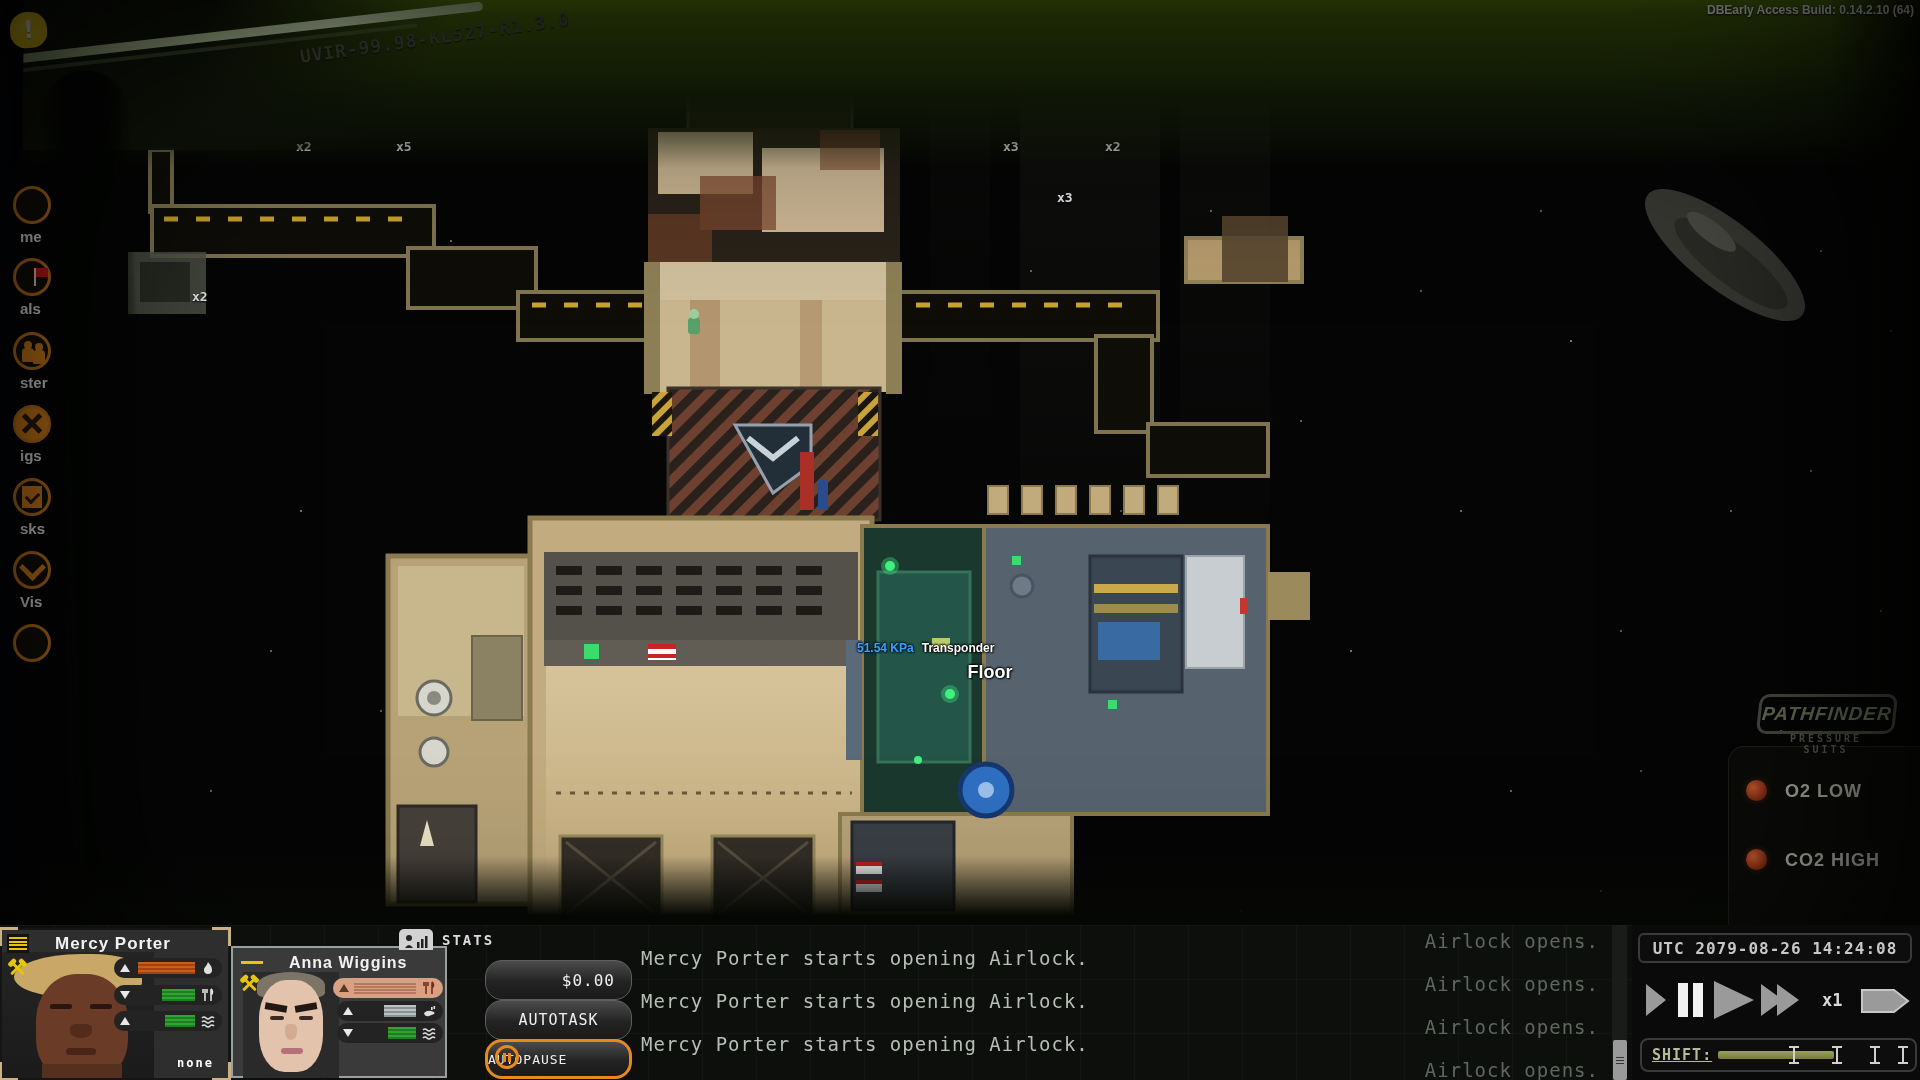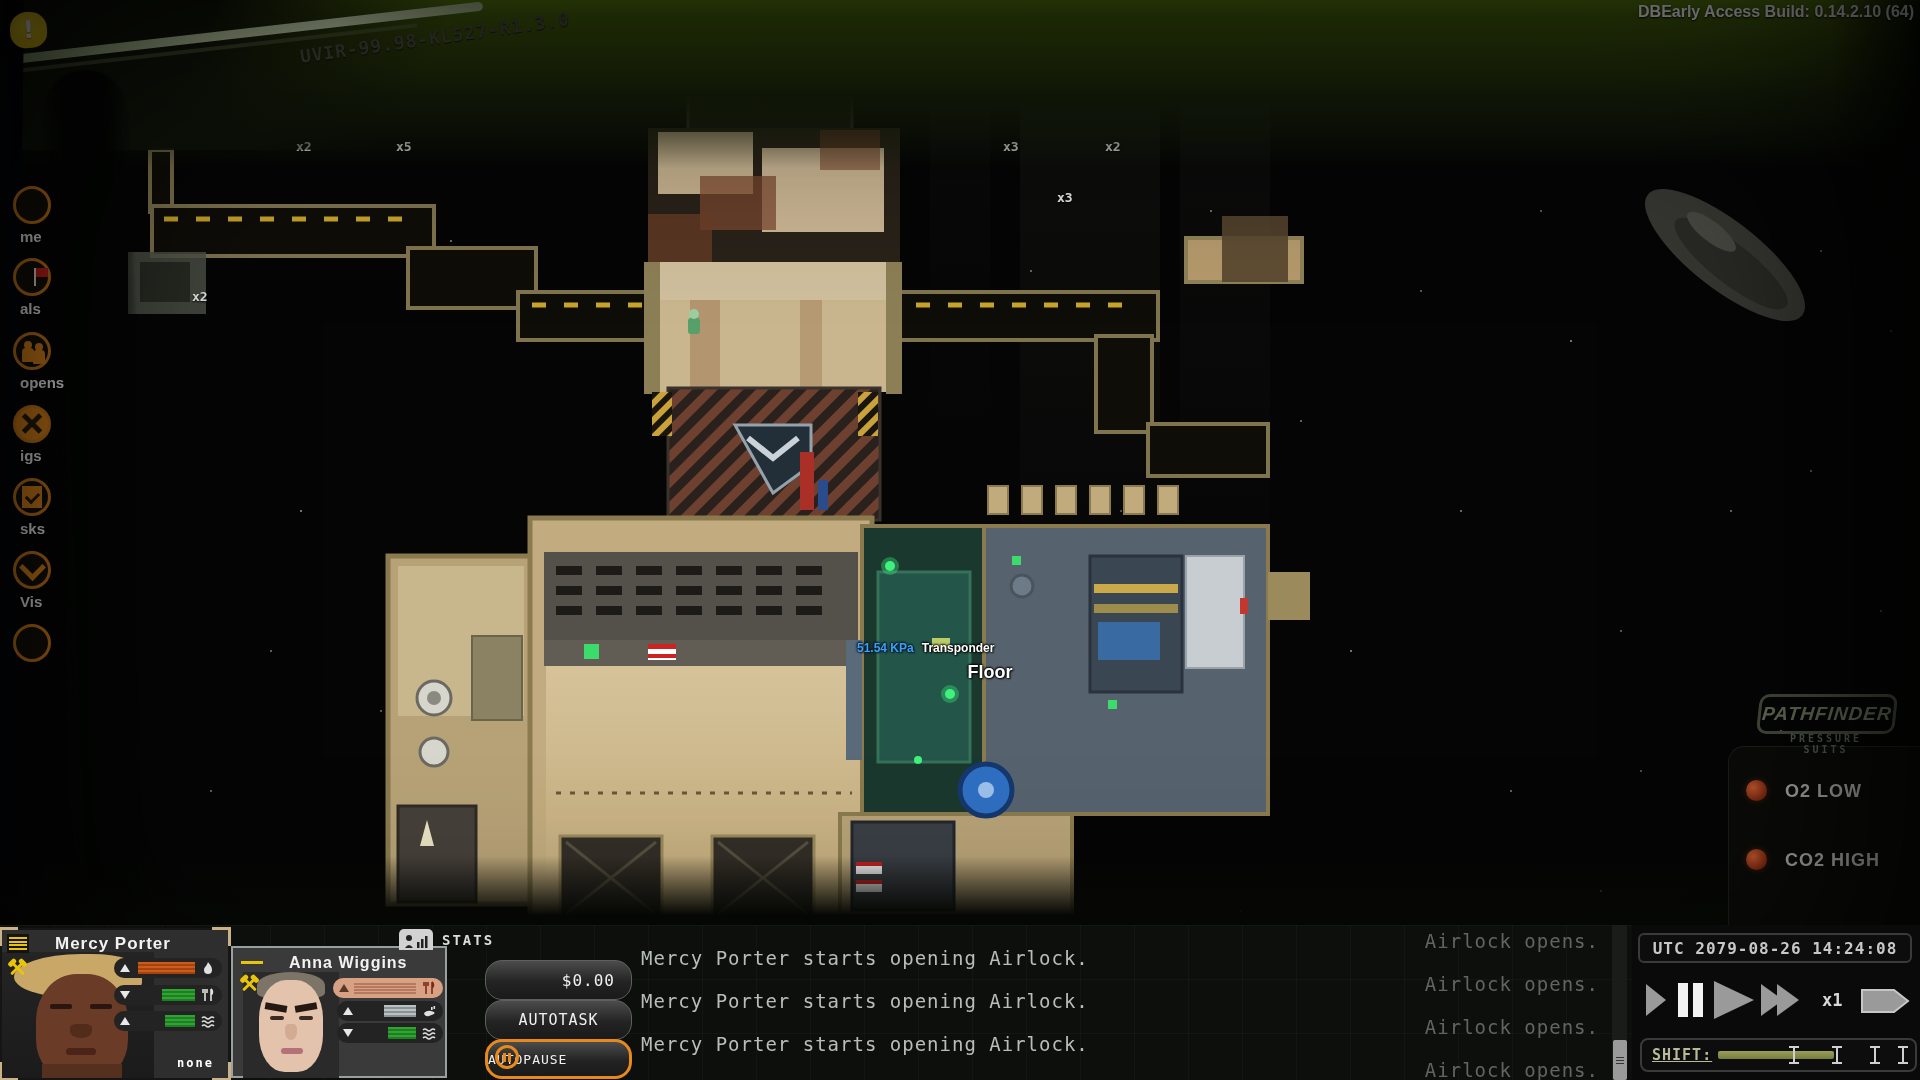--- a/index.html
+++ b/index.html
@@ -38,21 +38,21 @@
     transform:rotate(-2deg);filter:blur(1px);}
   .frame-right{right:0;top:0;width:90px;height:1080px;background:linear-gradient(270deg,rgba(4,6,2,.85),rgba(0,0,0,0));}
   .frame-bottom{left:0;top:856px;width:1920px;height:70px;background:linear-gradient(180deg,rgba(6,8,4,0),#070905 85%);}
   .vignette{left:0;top:0;width:1920px;height:1080px;pointer-events:none;
     box-shadow:inset 0 0 220px 60px rgba(0,0,0,.85);}
   .lightshaft{top:0;background:linear-gradient(180deg,rgba(195,215,175,.06),rgba(195,215,175,0) 85%);}
   
   .warning-badge{left:10px;top:12px;width:37px;height:36px;background:radial-gradient(circle at 40% 35%,#f6dc2a,#dcb708);
     border-radius:46% 46% 42% 42%;transform:rotate(-3deg);display:flex;align-items:center;justify-content:center;
     color:#fff;font-weight:bold;font-size:24px;font-family:"DejaVu Sans",sans-serif;text-shadow:0 1px 1px rgba(120,90,0,.6);}
-  .build-label{right:6px;top:3px;font-family:"Liberation Sans",sans-serif;font-weight:bold;font-size:16px;
+  .build-label{right:6px;top:3px;font-family:"Liberation Sans",sans-serif;font-weight:bold;font-size:12px;
     color:#f2f2f2;text-shadow:0 1px 2px #000;}
   .station-label{left:300px;top:46px;color:#43473b;font-size:18px;font-weight:bold;letter-spacing:1px;
     transform:rotate(-8deg);transform-origin:left center;text-shadow:0 1px 1px rgba(0,0,0,.6);}
   .mult{position:absolute;color:#e8e8e8;font-size:13px;font-weight:bold;text-shadow:0 1px 2px #000;}
   .tooltip-line1{left:857px;top:641px;font-family:"Liberation Sans",sans-serif;font-weight:bold;font-size:12px;white-space:nowrap;}
   .tooltip-line1 .kpa{color:#3f9ff0;text-shadow:-1px 0 2px #02162e,1px 1px 2px #02162e,0 -1px 2px #02162e;}
   .tooltip-line1 .obj{color:#fff;text-shadow:-1px 0 2px #000,1px 1px 2px #000,0 -1px 2px #000;margin-left:8px;}
   .tooltip-line2{left:942px;top:662px;width:96px;text-align:center;font-family:"Liberation Sans",sans-serif;
     font-weight:bold;font-size:18px;color:#fff;text-shadow:-1px 0 2px #000,1px 1px 2px #000,0 -1px 2px #000;}
   
@@ -361,21 +361,21 @@
   <div class="side-icon" style="top:258px;">
     <i class="flag-pole"></i>
       <i class="flag-cloth"></i>
   </div>
   <div class="side-label" style="top:300px;">als</div>
 
   <div class="side-icon" style="top:332px;">
     <i class="ppl" style="left:6px;top:13px;"></i>
     <i class="ppl" style="left:17px;top:15px;"></i>
   </div>
-  <div class="side-label" style="top:374px;">opens</div>
+  <div class="side-label" style="top:374px;">ster</div>
 
   <div class="side-icon" style="top:405px;background:#d8821a;">
     <i class="xbar" style="transform:rotate(45deg);"></i>
     <i class="xbar" style="transform:rotate(-45deg);"></i>
   </div>
   <div class="side-label" style="top:447px;">igs</div>
 
   <div class="side-icon" style="top:478px;">
     <span class="clip"></span>
   </div>

